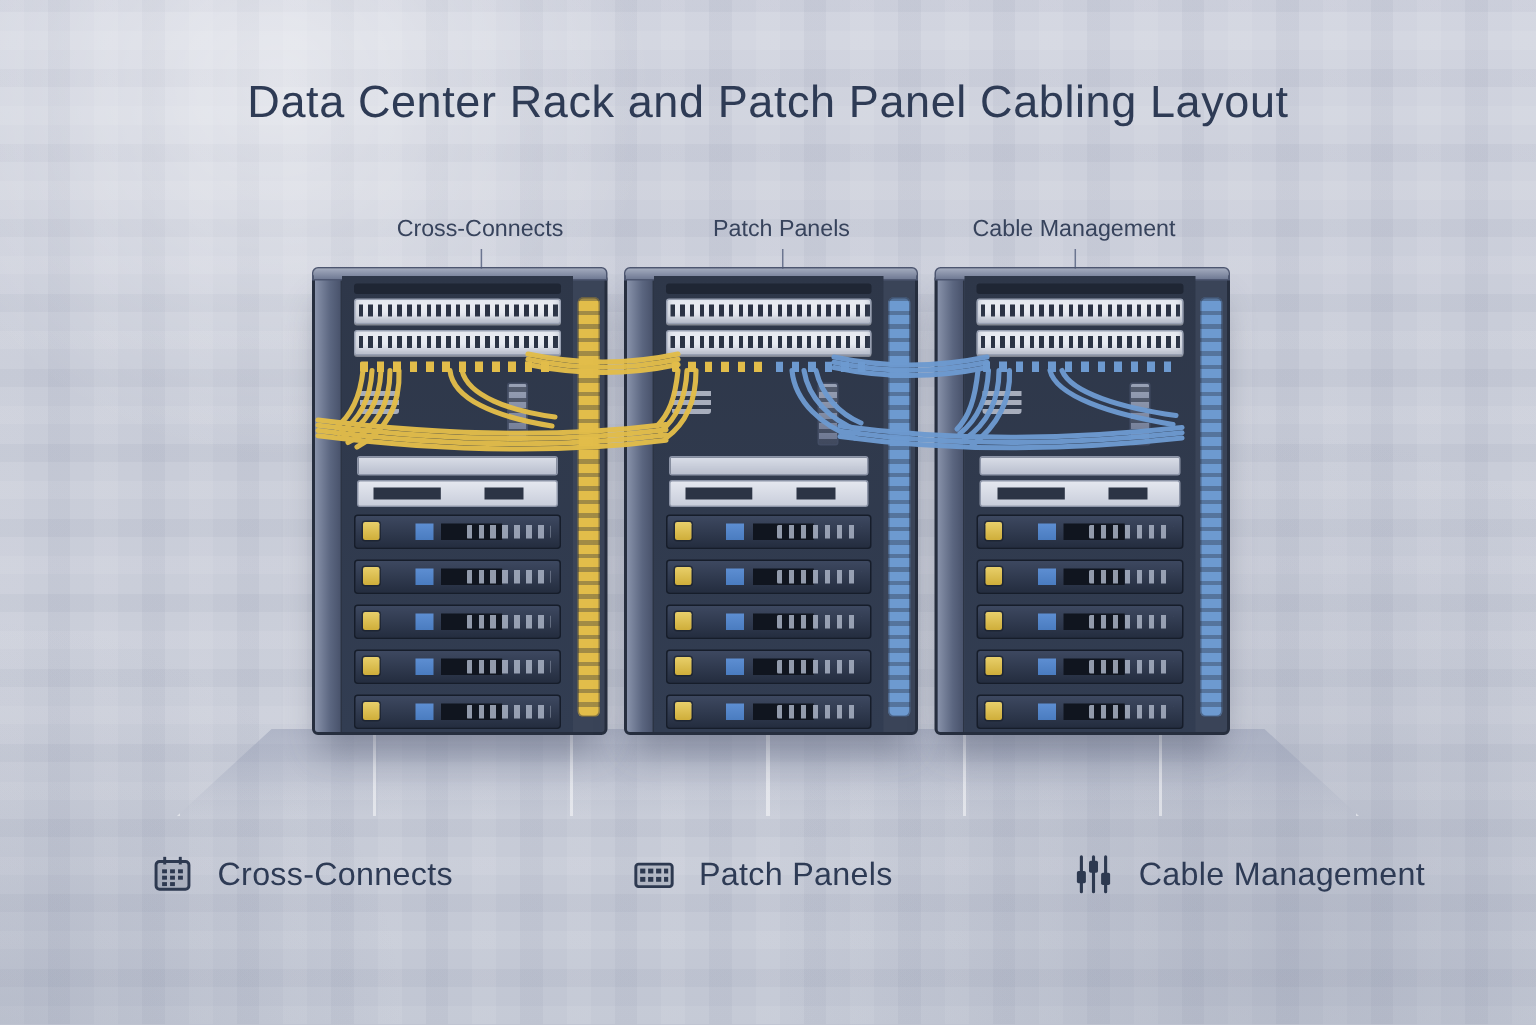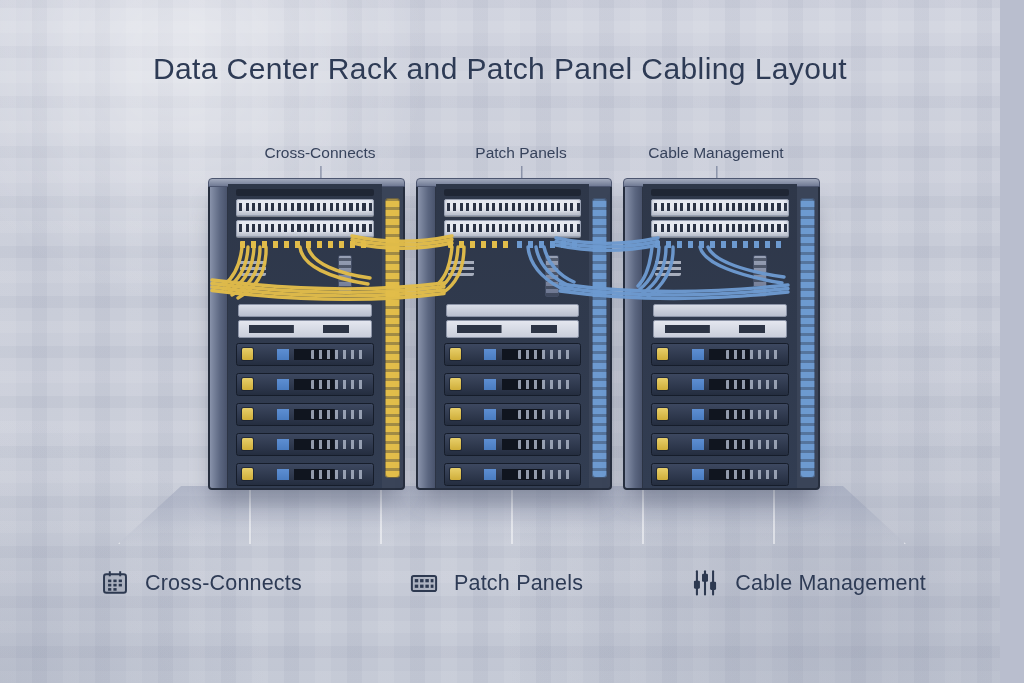--- a/index.html
+++ b/index.html
@@ -1,27 +1,26 @@
 <!DOCTYPE html>
 <html style="--cable-yellow: #e2bd4a; --cable-blue: #6d9ad0; --text-dark: #2e3b55; --background: #c9cdd8;"><head>
 <meta charset="utf-8">
 <style>
   html,body{margin:0;padding:0;background:#b9bece;}
   .canvas{
-    position:relative;width:952px;height:683px;overflow:hidden;
+    position:relative;width:1024px;height:683px;overflow:hidden;
     font-family:"Liberation Sans",sans-serif;
     background-color:var(--background,#c9cdd8);
     background-image:
       radial-gradient(circle at 18% 8%, rgba(255,255,255,.45), rgba(255,255,255,0) 24%),
       radial-gradient(circle at 84% 92%, rgba(118,126,150,.22), rgba(118,126,150,0) 32%),
       radial-gradient(circle at 0% 100%, rgba(118,126,150,.18), rgba(118,126,150,0) 22%),
       repeating-linear-gradient(90deg, rgba(255,255,255,.07) 0 16px, rgba(0,0,0,0) 16px 32px, rgba(112,120,148,.07) 32px 47px, rgba(0,0,0,0) 47px 63px),
       repeating-linear-gradient(0deg, rgba(255,255,255,.07) 0 12px, rgba(0,0,0,0) 12px 25px, rgba(112,120,148,.07) 25px 37px, rgba(0,0,0,0) 37px 50px),
       linear-gradient(180deg,#d2d5e0 0%, #c8ccd8 35%, #cbcfda 70%, #c1c6d3 100%);
-    padding-left: 48px;
   }
   .title{
     position:absolute;top:52px;left:0;right:0;text-align:center;
     font-size:30px;font-weight:400;letter-spacing:.4px;
     color:var(--text-dark,#333f58);
   }
   
   .callout{
     position:absolute;top:144px;transform:translateX(-50%);
     font-size:15.5px;color:#37435c;white-space:nowrap;text-align:center;

